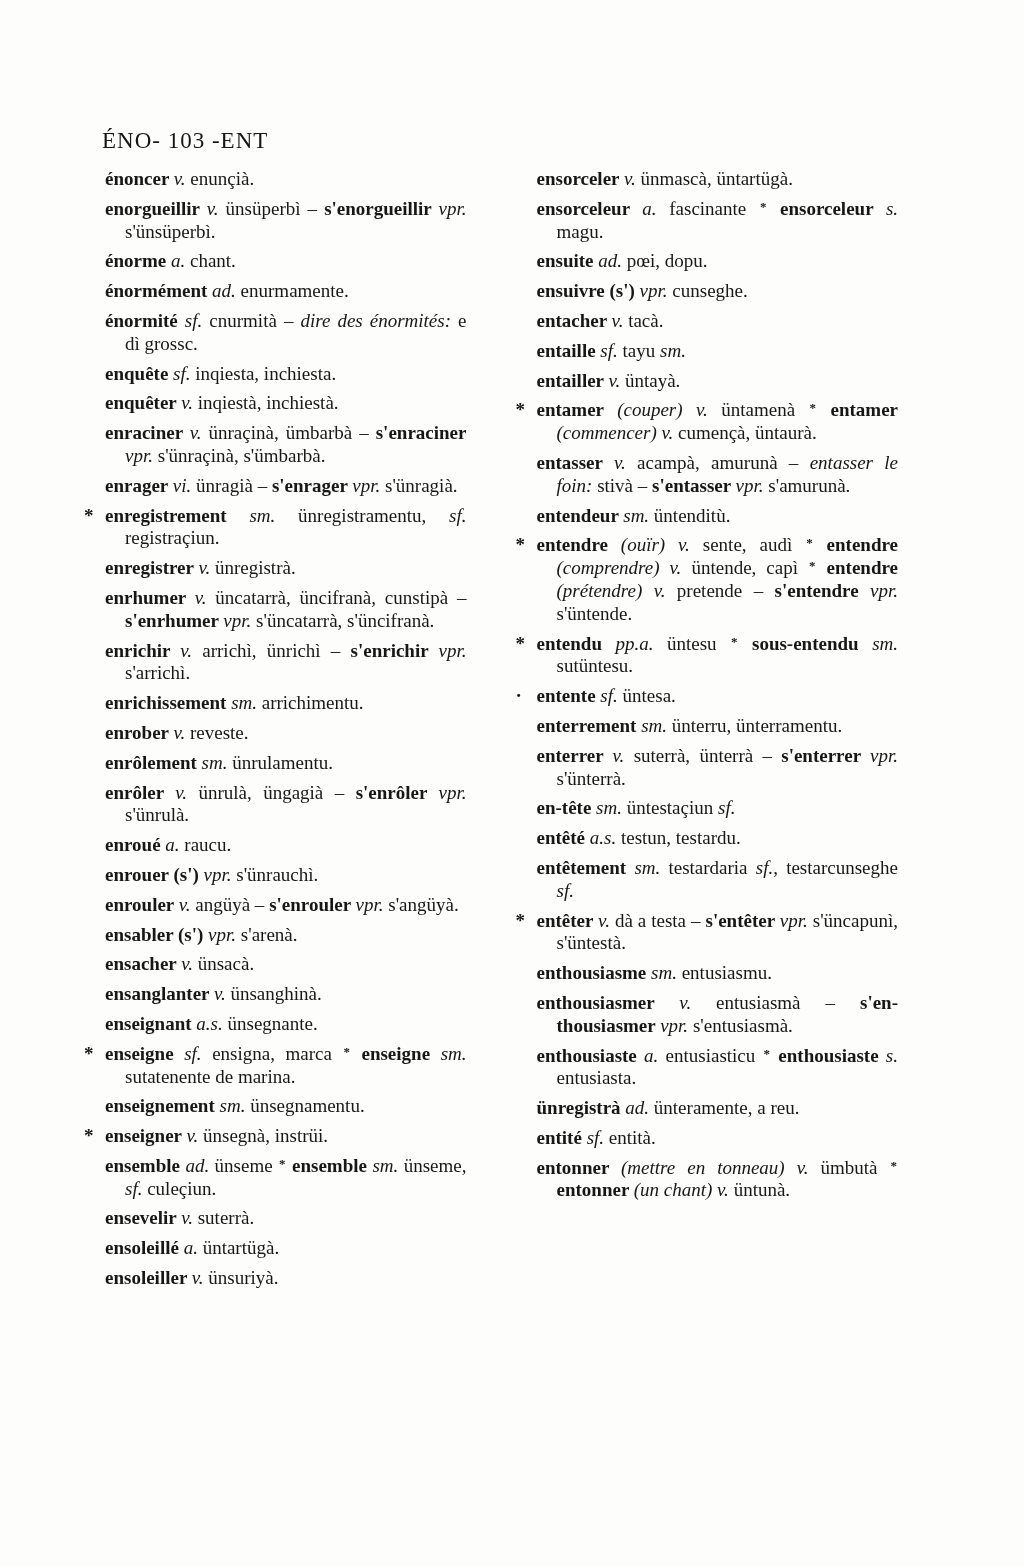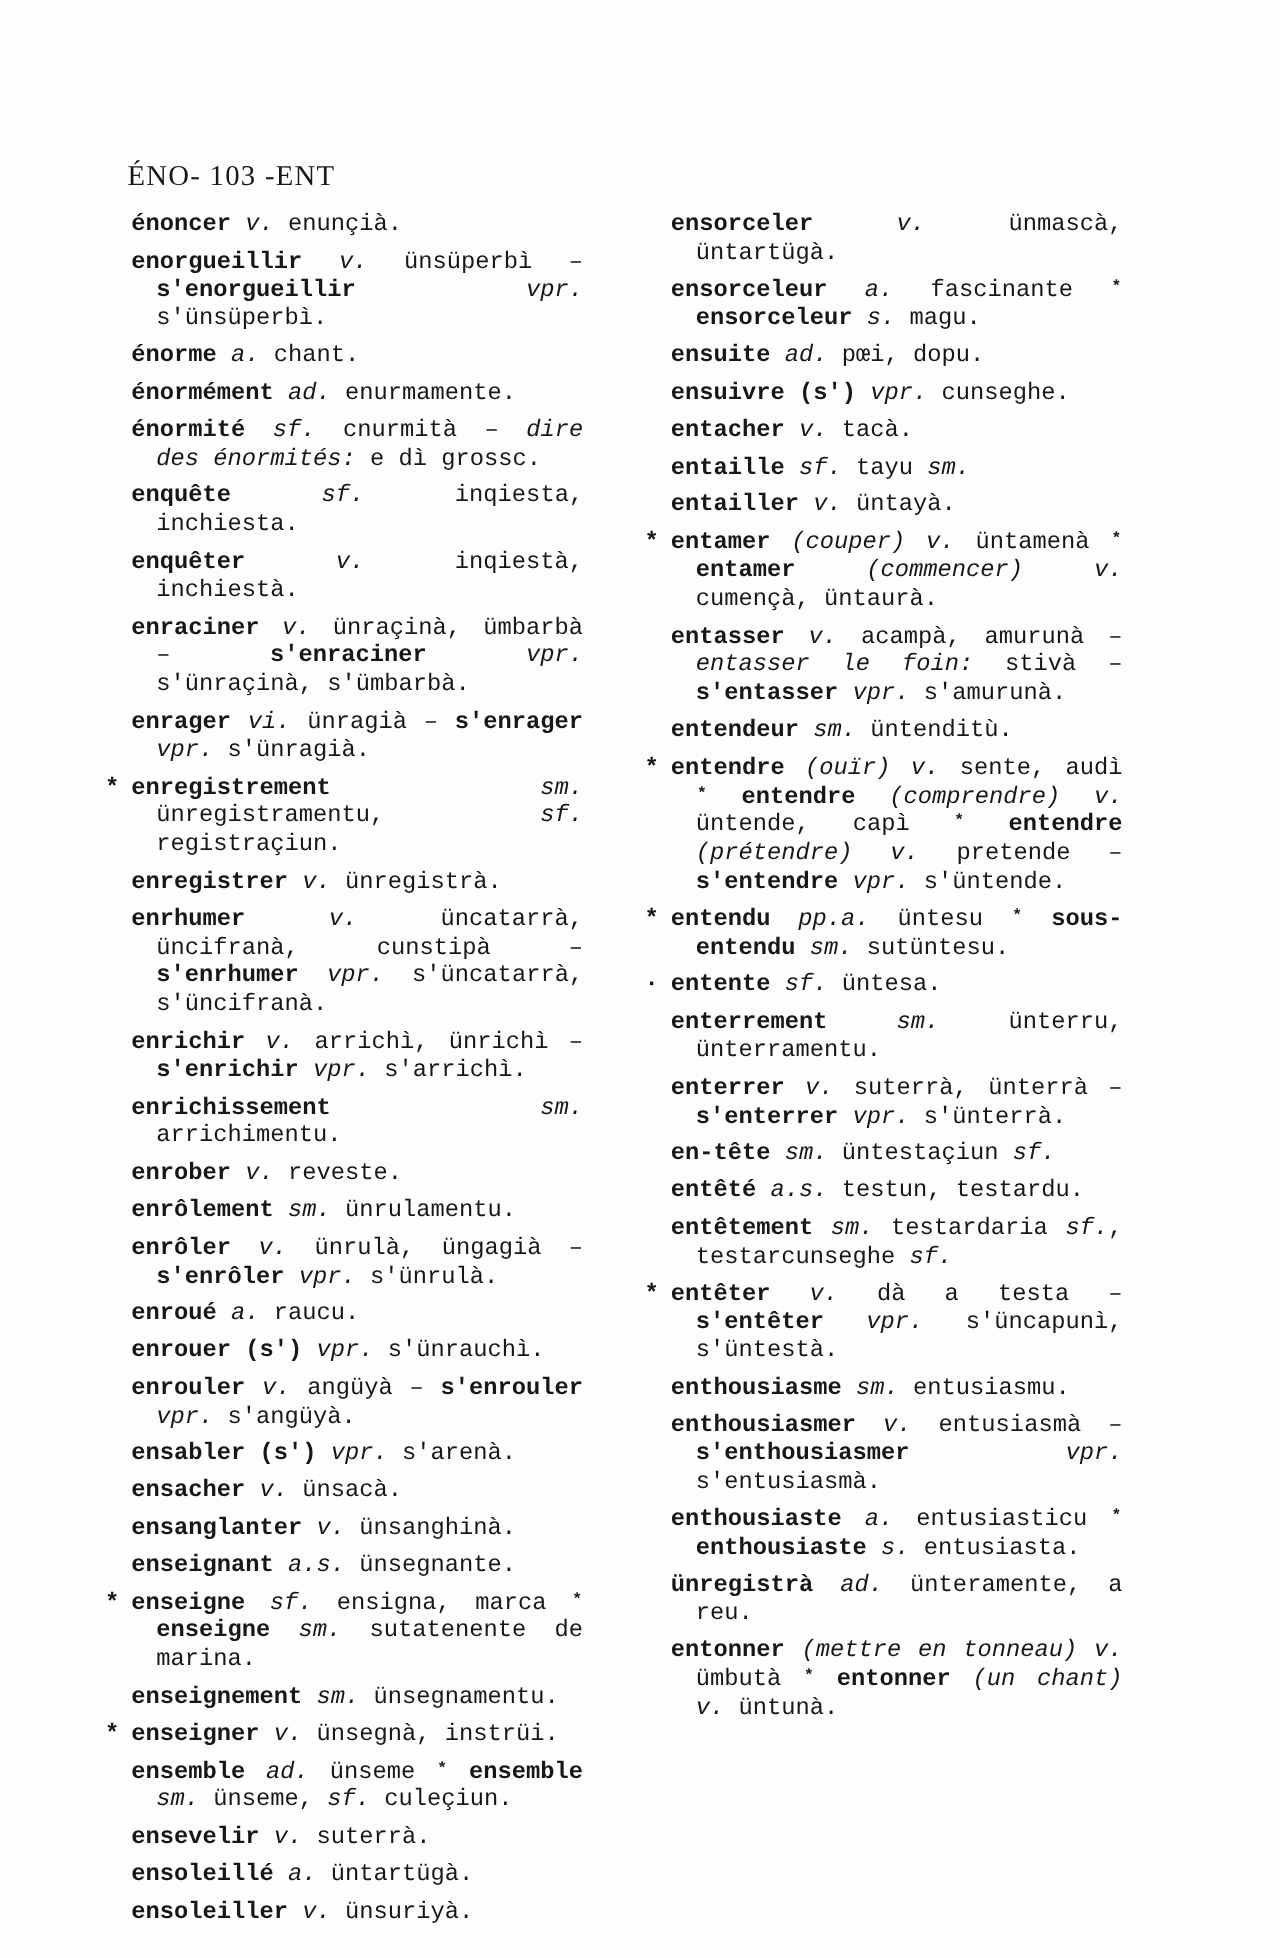--- a/index.html
+++ b/index.html
@@ -14,21 +14,21 @@
   .header {
     position:absolute;
     top:128px; left:86px; right:128px;
     display:flex; justify-content:flex-start; align-items:baseline;
     font-size:23px; letter-spacing:1px;margin-left:16px;
   }
   .header .h-item { white-space:nowrap; }
   .content {
     position:absolute;
     top:168px; left:85px; right:126px;
-    display:flex; gap:50px;font-family:Liberation Mono, monospace;
+    display:flex; gap:50px;
   }
   .column { flex:1; min-width:0; }
   .entry {
     margin:0 0 7px 20px;
     padding-left:20px;
     text-indent:-20px;
     position:relative;
     font-size:19px;
     line-height:1.2;
     text-align:justify;
@@ -102,16 +102,17 @@
         <p class="entry"><span class="seg-b">enterrement </span><span class="seg-i">sm. </span><span class="seg-n">ünterru, ünterramentu.</span></p>
         <p class="entry"><span class="seg-b">enterrer </span><span class="seg-i">v. </span><span class="seg-n">suterrà, ünterrà – </span><span class="seg-b">s'enterrer </span><span class="seg-i">vpr. </span><span class="seg-n">s'ünterrà.</span></p>
         <p class="entry"><span class="seg-b">en-tête </span><span class="seg-i">sm. </span><span class="seg-n">üntestaçiun </span><span class="seg-i">sf.</span></p>
         <p class="entry"><span class="seg-b">entêté </span><span class="seg-i">a.s. </span><span class="seg-n">testun, testardu.</span></p>
         <p class="entry"><span class="seg-b">entêtement </span><span class="seg-i">sm. </span><span class="seg-n">testardaria </span><span class="seg-i">sf.</span><span class="seg-n">, testar­cunseghe </span><span class="seg-i">sf.</span></p>
         <p class="entry"><span class="star">*</span><span class="seg-b">entêter </span><span class="seg-i">v. </span><span class="seg-n">dà a testa – </span><span class="seg-b">s'entêter </span><span class="seg-i">vpr. </span><span class="seg-n">s'üncapunì, s'üntestà.</span></p>
         <p class="entry"><span class="seg-b">enthousiasme </span><span class="seg-i">sm. </span><span class="seg-n">entusiasmu.</span></p>
         <p class="entry"><span class="seg-b">enthousiasmer </span><span class="seg-i">v. </span><span class="seg-n">entusiasmà – </span><span class="seg-b">s'en­thousiasmer </span><span class="seg-i">vpr. </span><span class="seg-n">s'entusiasmà.</span></p>
         <p class="entry"><span class="seg-b">enthousiaste </span><span class="seg-i">a. </span><span class="seg-n">entusiasticu </span><span class="seg-sep">*</span><span class="seg-b"> enthou­siaste </span><span class="seg-i">s. </span><span class="seg-n">entusiasta.</span></p>
         <p class="entry"><span class="seg-b">ünregistrà </span><span class="seg-i">ad. </span><span class="seg-n">ünteramente, a reu.</span></p>
+        <p class="entry"><span class="seg-b">entité </span><span class="seg-i">sf. </span><span class="seg-n">entità.</span></p>
         <p class="entry"><span class="seg-b">entonner </span><span class="seg-i">(mettre en tonneau) v. </span><span class="seg-n">ümbu­tà </span><span class="seg-sep">*</span><span class="seg-b"> entonner </span><span class="seg-i">(un chant) v. </span><span class="seg-n">üntunà.</span></p>
       </div>
   </div>
 </div>
 
 </body></html>

